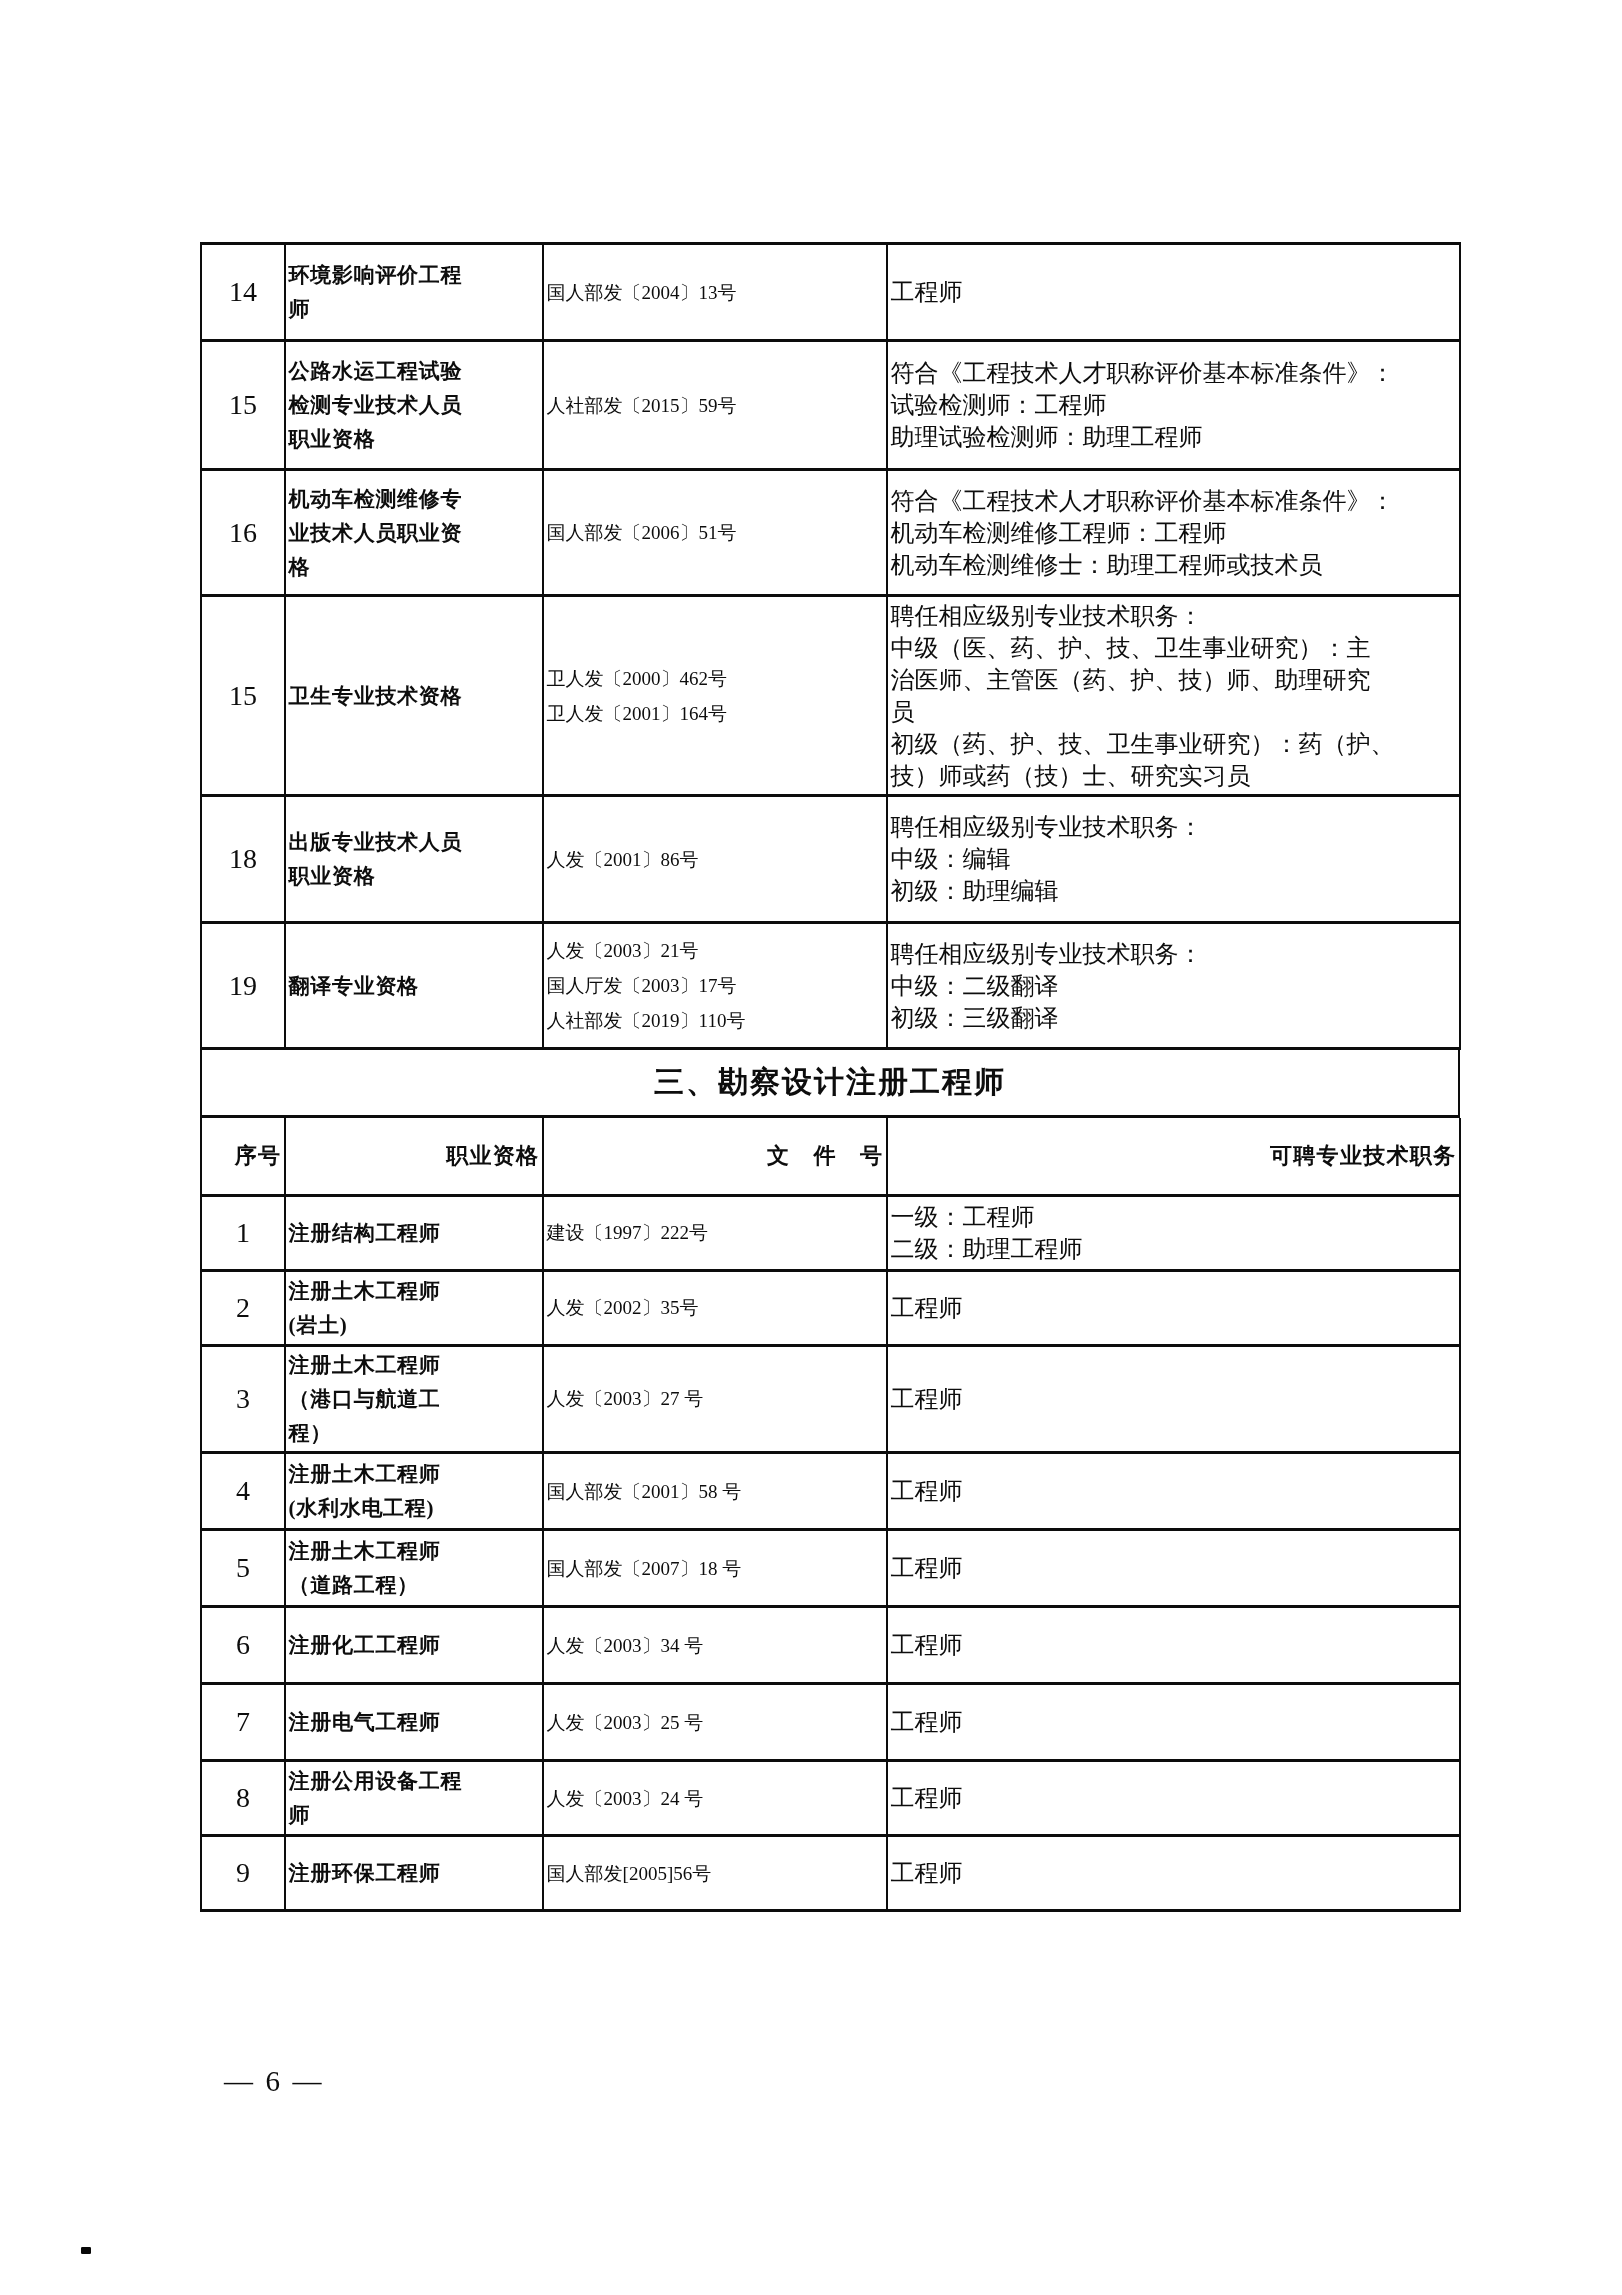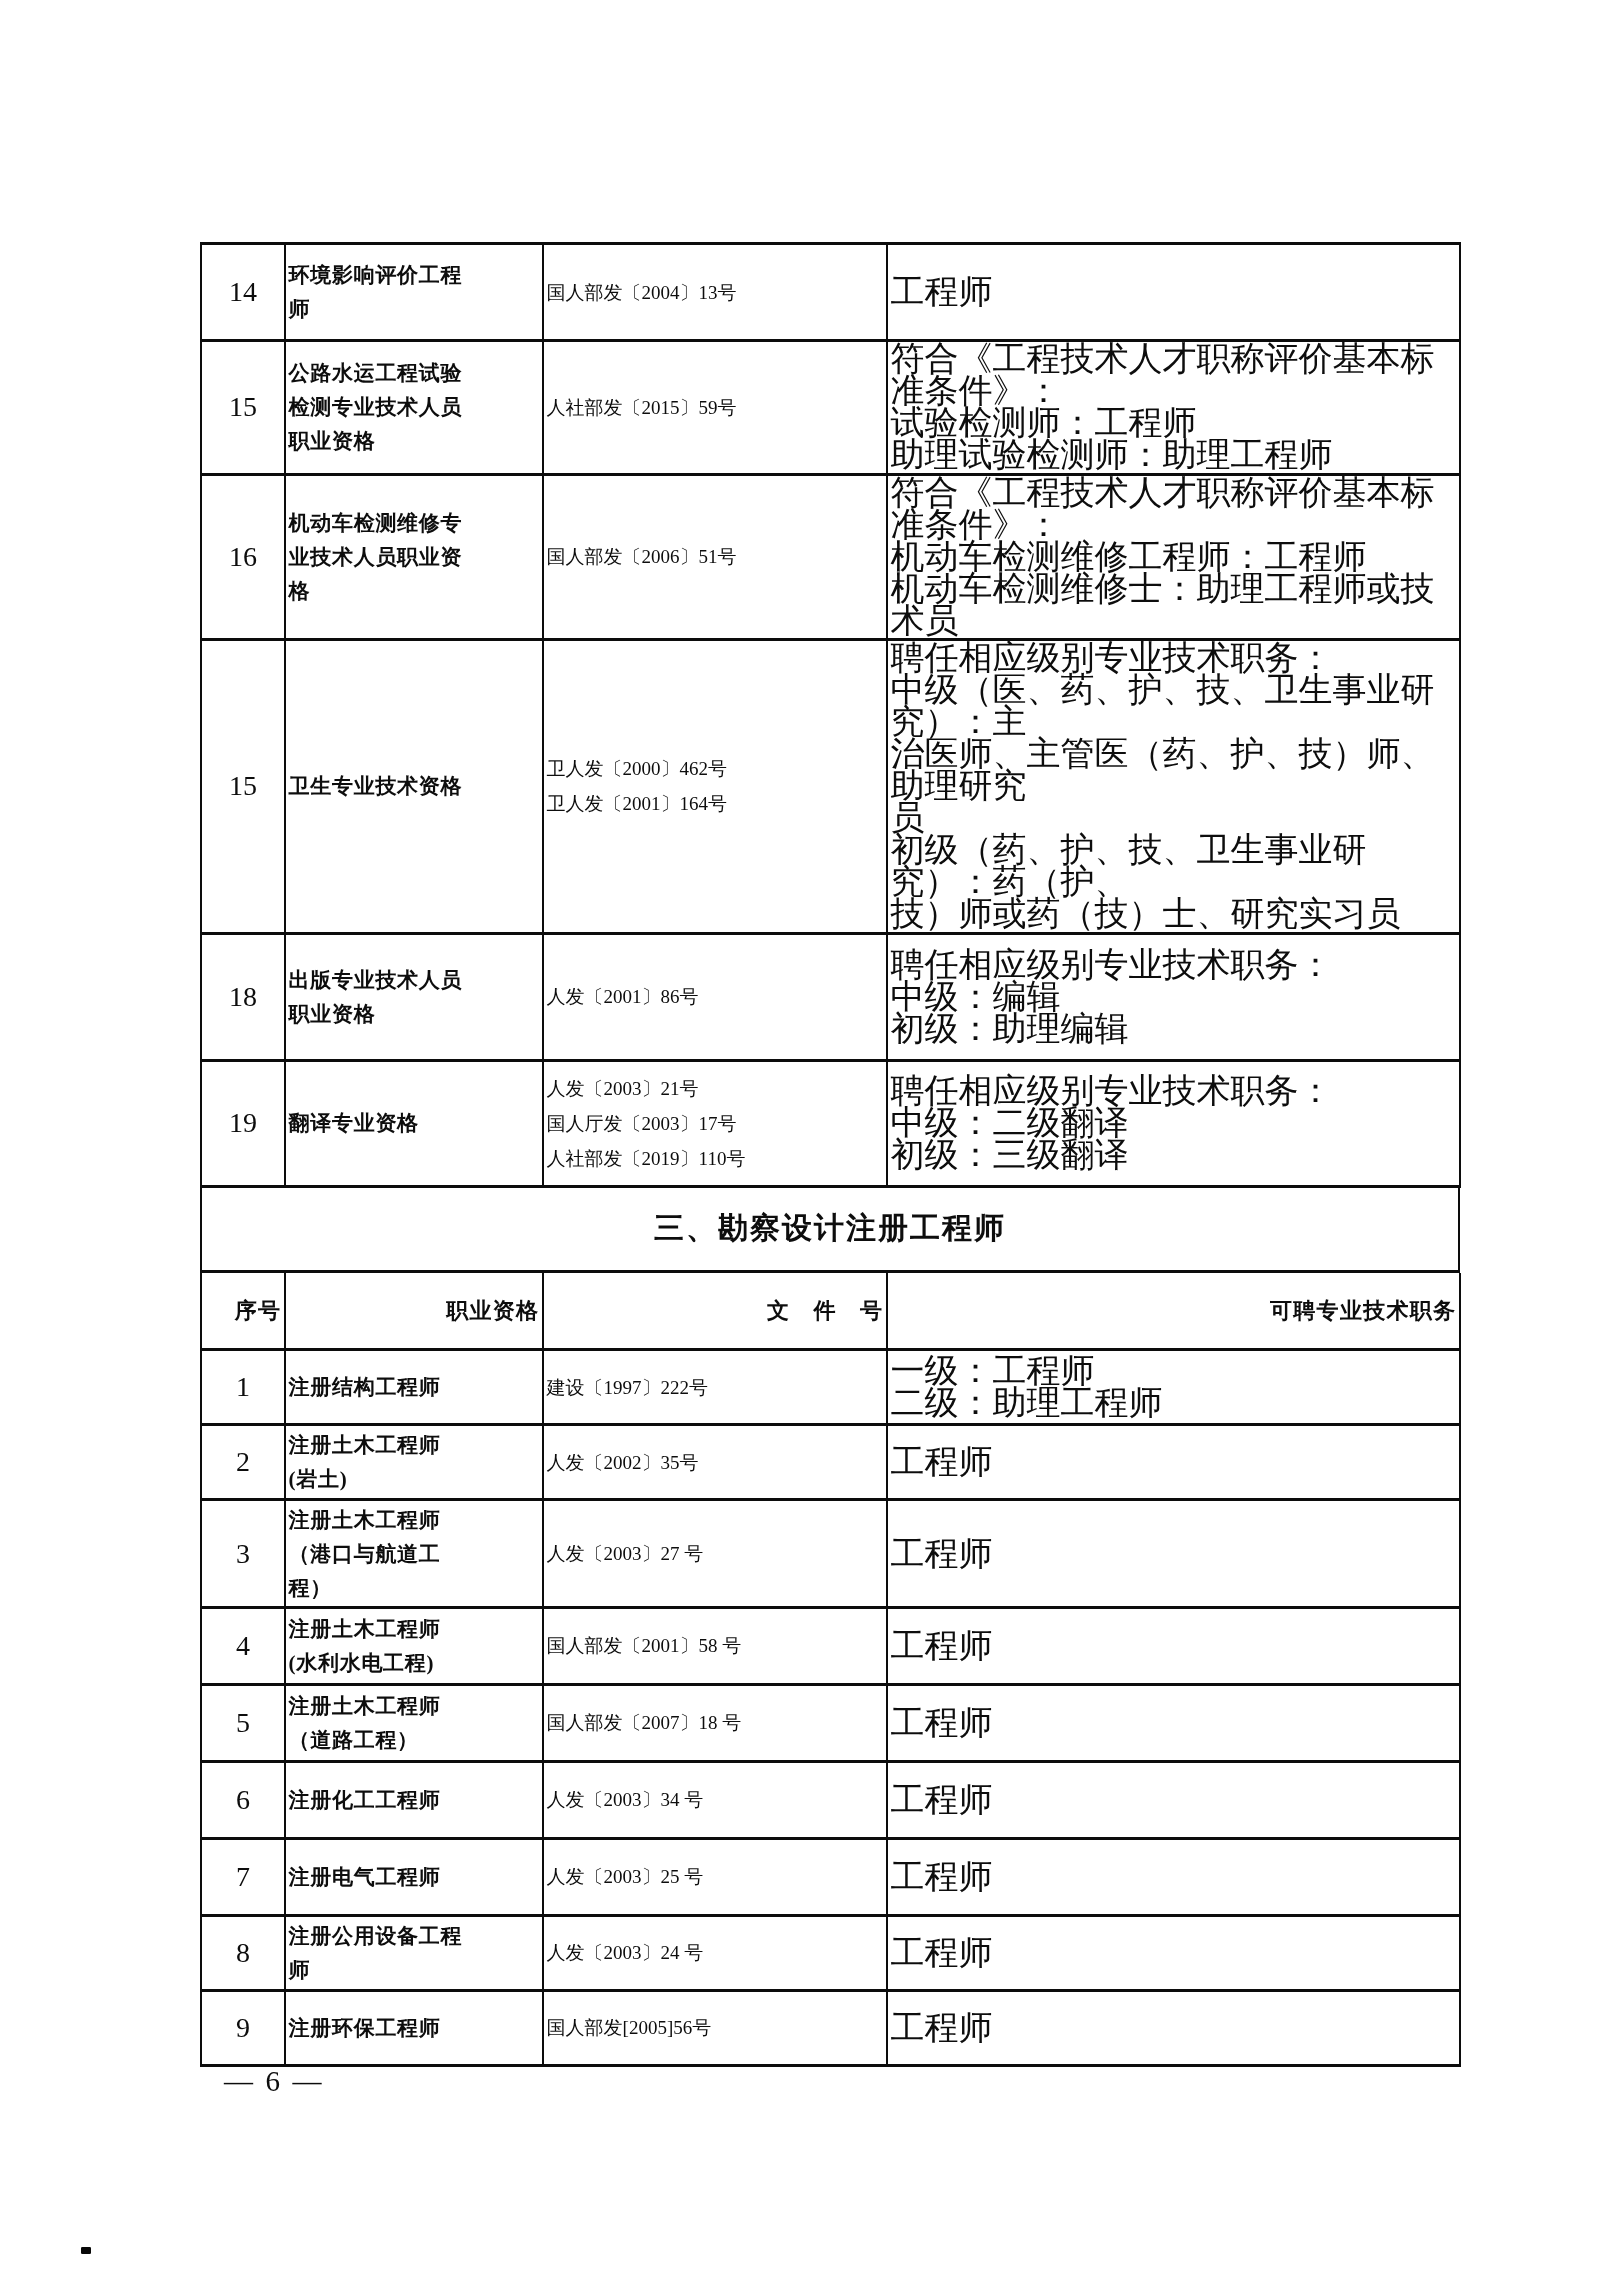--- a/index.html
+++ b/index.html
@@ -47,30 +47,30 @@
     letter-spacing:0.7px;
     font-weight:bold;
   }
   .doc-cell{
     font-size:19px;
     line-height:35px;
     padding-left:14.4px;
     white-space:pre-line;
   }
   .pos{
-    font-size:34px;
+    font-size:24px;
     line-height:32px;
     padding-left:9.2px;
     padding-right:1.3px;
     white-space:pre-line;
   }
   .band{
     box-sizing:border-box;
     width:1260px;
-    height:85px;
+    height:68px;
     border-left:2.6px solid #0c0c0c;
     border-right:2.6px solid #0c0c0c;
     border-bottom:3.9px solid #0c0c0c;
     display:flex;
     align-items:center;
     justify-content:center;
     font-family:"Liberation Sans","DejaVu Sans",sans-serif;
     font-weight:bold;
     font-size:30px;
     letter-spacing:2px;

